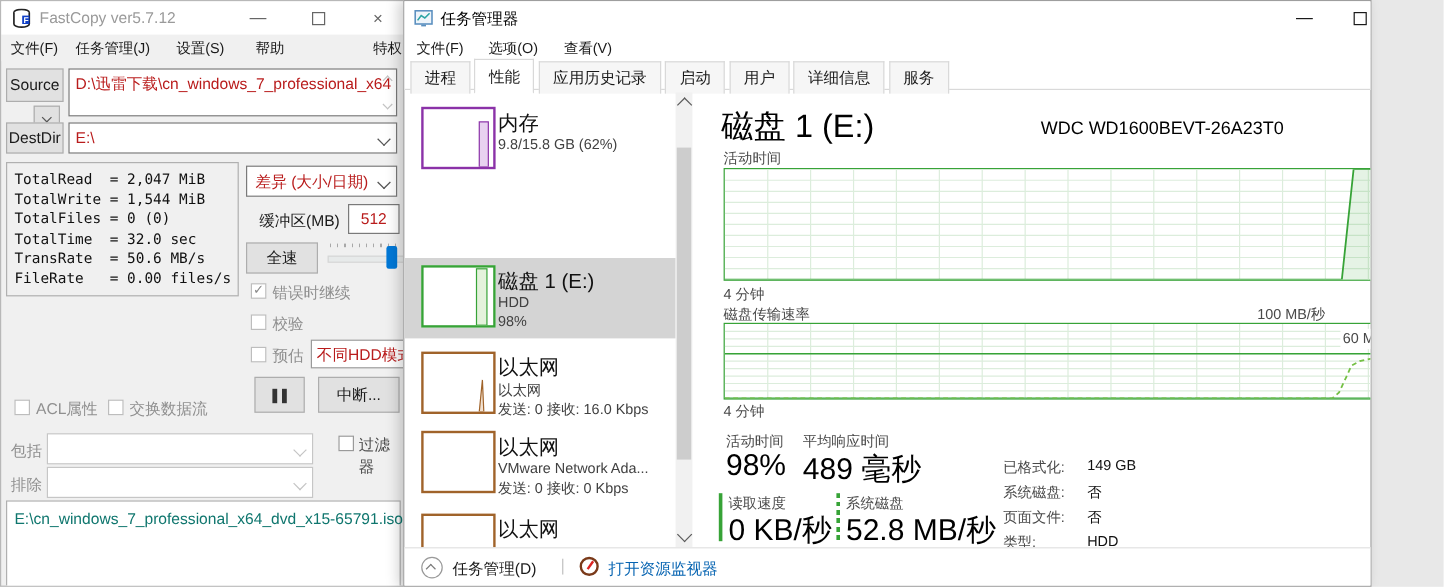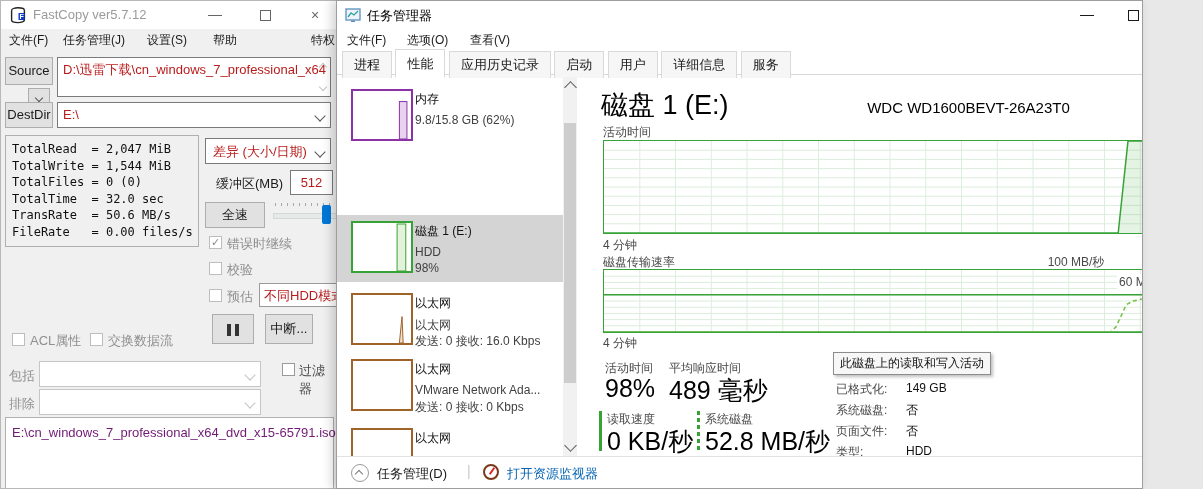--- a/index.html
+++ b/index.html
@@ -34,21 +34,21 @@
   #taskmgr .title{left:30px;top:6px;font-size:13px;color:#000;}
   #taskmgr .tbtn{color:#1a1a1a;}
   #taskmgr .menubar{left:0;top:28px;width:865px;height:20px;background:#fff;}
   .tabs{position:absolute;left:0;top:48px;width:865px;height:25px;border-bottom:1px solid #d9d9d9;background:#fff;}
   .tab{position:relative;display:inline-block;padding:4px 11px 4px 11px;font-size:13px;color:#1a1a1a;border:1px solid #d9d9d9;border-bottom:none;margin-left:-1px;top:1px;background:#f6f6f6;}
   .tab.sel{background:#fff;border-bottom:1px solid #fff;top:0;padding-top:5px;}
   
   .side-item{position:absolute;left:0;width:226px;height:66px;}
   .side-item.sel{background:#d4d4d4;}
   .minichart{position:absolute;left:14px;top:6px;width:62px;height:52px;background:#fff;border:2px solid #888;box-sizing:border-box;}
-  .si-name{position:absolute;left:78px;top:8px;font-size:12px;color:#111;white-space:nowrap;}
+  .si-name{position:absolute;left:78px;top:8px;font-size:17px;color:#111;white-space:nowrap;}
   .si-l2{position:absolute;left:78px;top:30px;font-size:12px;color:#414141;white-space:nowrap;}
   .si-l3{position:absolute;left:78px;top:46px;font-size:12px;color:#414141;white-space:nowrap;}
   
   .sb{position:absolute;background:#f1f1f1;}
   .sb .thumb{position:absolute;left:1px;background:#cdcdcd;}
   .sb .ar{position:absolute;left:3px;width:8px;height:8px;}
   
   .chart-lab{position:absolute;font-size:12px;color:#494949;}
   .chartbox{position:absolute;background:#fff;border:1px solid #37a337;box-sizing:content-box;}
   .bigval{position:absolute;font-size:25px;font-weight:400;color:#000;white-space:nowrap;}
@@ -135,40 +135,40 @@
   <span class="cblab" style="left:226px;top:260px">校验</span>
   <div class="cb dim" style="left:208px;top:288px"></div>
   <span class="cblab" style="left:226px;top:287px">预估</span>
   <div class="field" style="left:258px;top:282px;width:79px;height:24px;padding:3px 0 0 4px;border-color:#9a9a9a">
     <span>不同HDD模式</span>
   </div>
 
   <div class="btn" style="left:211px;top:313px;width:42px;height:30px">
     <span style="display:inline-block;width:4px;height:12px;background:#333;margin:9px 2px 0 0"></span><span style="display:inline-block;width:4px;height:12px;background:#333;margin:9px 0 0 2px"></span>
   </div>
-  <div class="btn" style="left:264px;top:313px;width:48px;height:30px;line-height:28px">中断...</div>
+  <div class="btn" style="left:264px;top:313px;width:68px;height:30px;line-height:28px">中断...</div>
 
   <div class="cb dim" style="left:11px;top:332px"></div>
   <span class="cblab" style="left:29px;top:331px">ACL属性</span>
   <div class="cb dim" style="left:89px;top:332px"></div>
   <span class="cblab" style="left:107px;top:331px">交换数据流</span>
 
   <span class="cblab" style="left:8px;top:366px">包括</span>
   <div class="field" style="left:38px;top:360px;width:222px;height:26px;border-color:#c6c6c6">
     <span class="chevD combo-arrow" style="border-color:#c4c4c4"></span>
   </div>
   <div class="cb" style="left:281px;top:362px"></div>
   <span class="abs" style="left:298px;top:361px;font-size:13px;color:#4d4d4d">过滤器</span>
 
   <span class="cblab" style="left:8px;top:394px">排除</span>
   <div class="field" style="left:38px;top:388px;width:222px;height:26px;border-color:#c6c6c6">
     <span class="chevD combo-arrow" style="border-color:#c4c4c4"></span>
   </div>
 
-  <div class="abs" style="left:4px;top:416px;width:329px;height:73px;background:#fff;border:1px solid #b0b0b0;box-sizing:border-box;padding:7px 0 12px 6px;font-size:13px;color:#701a75;white-space:nowrap">
+  <div class="abs" style="left:4px;top:416px;width:329px;height:73px;background:#fff;border:1px solid #b0b0b0;box-sizing:border-box;padding:7px 0 12px 6px;font-size:13px;color:#0f766e;white-space:nowrap">
     <span>E:\cn_windows_7_professional_x64_dvd_x15-65791.iso</span>
   </div>
 </div>
 
 <div class="win" id="taskmgr">
   <div class="abs titlebar">
     <svg class="abs" style="left:8px;top:6px" width="16" height="16" viewBox="0 0 16 16">
       <rect x="1" y="2" width="14" height="11" fill="#eef4fa" stroke="#5a8fbf" stroke-width="1.3"></rect>
       <polyline points="3,10 6,6 9,8 13,4" fill="none" stroke="#2aa4a4" stroke-width="1.3"></polyline>
       <rect x="6" y="13.5" width="4" height="1.5" fill="#5a8fbf"></rect>
@@ -336,21 +336,20 @@
 
   <span class="detlab" style="left:499px;top:380px">已格式化:</span>
   <span class="detval" style="left:569px;top:380px">149 GB</span>
   <span class="detlab" style="left:499px;top:401px">系统磁盘:</span>
   <span class="detval" style="left:569px;top:401px">否</span>
   <span class="detlab" style="left:499px;top:422px">页面文件:</span>
   <span class="detval" style="left:569px;top:422px">否</span>
   <span class="detlab" style="left:499px;top:443px">类型:</span>
   <span class="detval" style="left:569px;top:443px">HDD</span>
 
-  <div class="tooltip" style="left:496px;top:351px">此磁盘上的读取和写入活动</div>
 
   <div class="footer">
     <div class="circ" style="left:14px;top:7px">
         <span class="chevU" style="position:absolute;left:4px;top:6px;width:5px;height:5px;border-color:#7a7a7a"></span>
       </div>
     <span class="abs" style="left:40px;top:8px;font-size:13px;color:#1a1a1a">任务管理(D)</span>
     <span class="abs" style="left:130px;top:6px;font-size:14px;color:#c8c8c8">|</span>
     <div class="circ" style="left:146px;top:7px;border:2px solid #7a3a1a;box-sizing:border-box">
         <span style="position:absolute;left:6px;top:1px;width:2px;height:8px;background:#d22;transform:rotate(35deg)"></span>
       </div>

